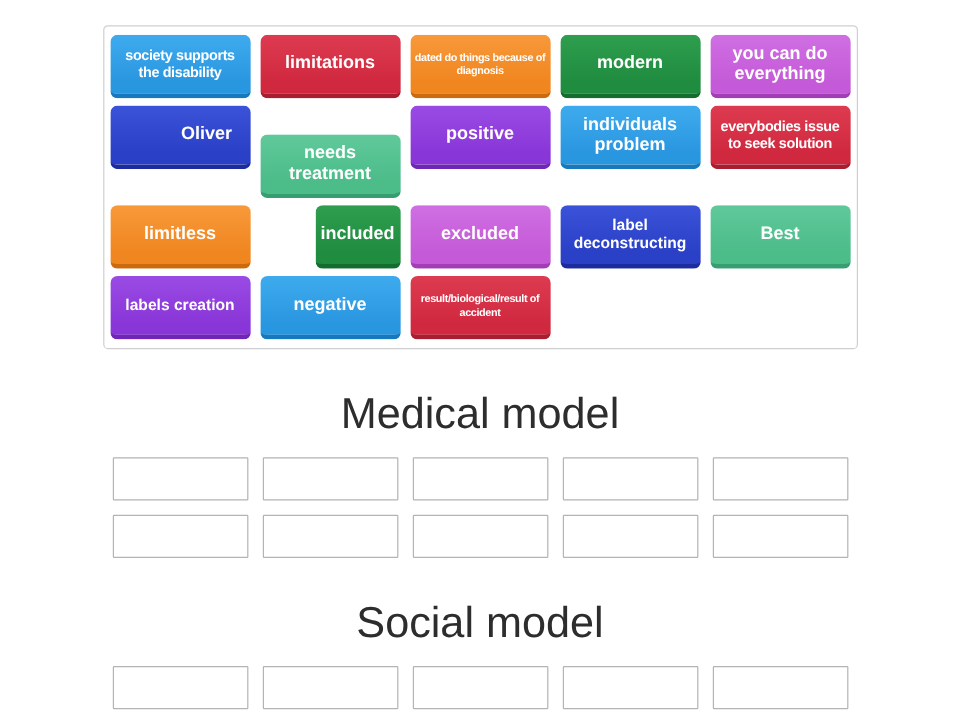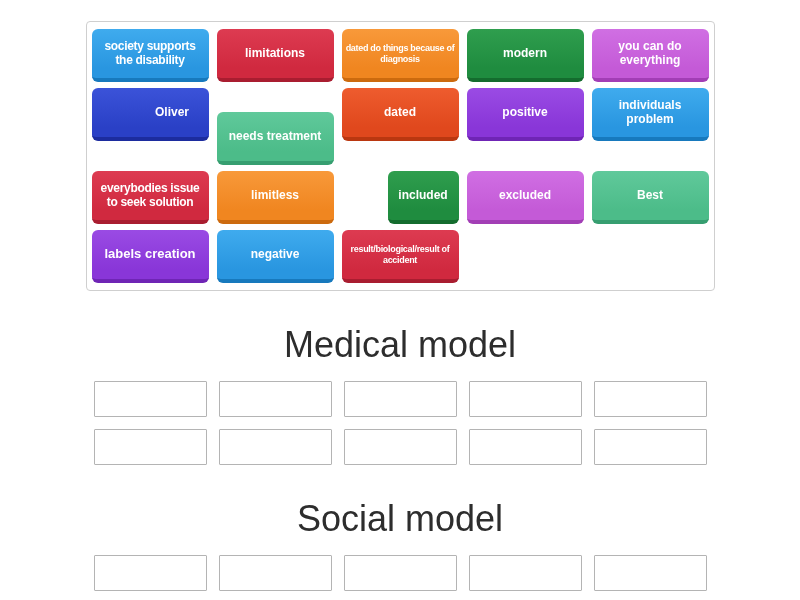--- a/index.html
+++ b/index.html
@@ -41,21 +41,21 @@
     align-items: center;
     justify-content: center;
     text-align: center;
     color: #ffffff;
     font-weight: bold;
     line-height: 1.12;
     padding: 2px 3px;
     cursor: pointer;
     user-select: none;
   }
-  .tile.md  { font-size: 12px; }
+  .tile.md  { font-size: 15px; }
   .tile.smd { font-size: 13px; }
   .tile.sm  { font-size: 12px; letter-spacing: -0.3px; }
   .tile.xs  { font-size: 9px;  letter-spacing: -0.3px; padding: 2px 1px; }
 
   
   .group { margin-top: 33px; }
 
   .group-title {
     margin: 0;
     text-align: center;
@@ -88,27 +88,27 @@
 
   <div class="tray">
 
   <div class="tile sm" style="background: linear-gradient(rgb(63, 171, 238) 0%, rgb(41, 150, 224) 80%); border-bottom: 4px solid rgb(23, 121, 189);">society supports the disability</div>
       <div class="tile md" style="background: linear-gradient(rgb(221, 59, 81) 0%, rgb(208, 41, 63) 80%); border-bottom: 4px solid rgb(169, 29, 48);">limitations</div>
       <div class="tile xs" style="background: linear-gradient(rgb(248, 153, 58) 0%, rgb(240, 134, 32) 80%); border-bottom: 4px solid rgb(204, 106, 14);">dated do things because of diagnosis</div>
       <div class="tile md" style="background: linear-gradient(rgb(47, 158, 78) 0%, rgb(31, 140, 63) 80%); border-bottom: 4px solid rgb(20, 108, 46);">modern</div>
       <div class="tile md" style="background: linear-gradient(rgb(208, 111, 227) 0%, rgb(196, 90, 215) 80%); border-bottom: 4px solid rgb(162, 62, 181);">you can do everything</div>
       <div class="tile md" style="background: linear-gradient(rgb(59, 83, 217) 0%, rgb(42, 64, 198) 80%); border-bottom: 4px solid rgb(28, 44, 158); padding-left: 47px;">Oliver</div>
       <div class="tile md" style="background: linear-gradient(rgb(96, 201, 155) 0%, rgb(76, 188, 137) 80%); border-bottom: 4px solid rgb(54, 158, 112); margin-top: 24px;">needs treatment</div>
-      <div class="tile md" style="background: linear-gradient(rgb(238, 92, 46) 0%, rgb(224, 72, 29) 80%); border-bottom: 4px solid rgb(186, 55, 16);">dated</div>
       <div class="tile md" style="background: linear-gradient(rgb(154, 75, 228) 0%, rgb(137, 54, 216) 80%); border-bottom: 4px solid rgb(111, 37, 181);">positive</div>
       <div class="tile md" style="background: linear-gradient(rgb(63, 171, 238) 0%, rgb(41, 150, 224) 80%); border-bottom: 4px solid rgb(23, 121, 189);">individuals problem</div>
       <div class="tile sm" style="background: linear-gradient(rgb(221, 59, 81) 0%, rgb(208, 41, 63) 80%); border-bottom: 4px solid rgb(169, 29, 48);">everybodies issue to seek solution</div>
       <div class="tile md" style="background: linear-gradient(rgb(248, 153, 58) 0%, rgb(240, 134, 32) 80%); border-bottom: 4px solid rgb(204, 106, 14);">limitless</div>
       <div class="tile md" style="background: linear-gradient(rgb(47, 158, 78) 0%, rgb(31, 140, 63) 80%); border-bottom: 4px solid rgb(20, 108, 46); margin-left: 46px;">included</div>
       <div class="tile md" style="background: linear-gradient(rgb(208, 111, 227) 0%, rgb(196, 90, 215) 80%); border-bottom: 4px solid rgb(162, 62, 181);">excluded</div>
+      <div class="tile smd" style="background: linear-gradient(rgb(59, 83, 217) 0%, rgb(42, 64, 198) 80%); border-bottom: 4px solid rgb(28, 44, 158);">label deconstructing</div>
       <div class="tile md" style="background: linear-gradient(rgb(96, 201, 155) 0%, rgb(76, 188, 137) 80%); border-bottom: 4px solid rgb(54, 158, 112);">Best</div>
       <div class="tile smd" style="background: linear-gradient(rgb(154, 75, 228) 0%, rgb(137, 54, 216) 80%); border-bottom: 4px solid rgb(111, 37, 181);">labels creation</div>
       <div class="tile md" style="background: linear-gradient(rgb(63, 171, 238) 0%, rgb(41, 150, 224) 80%); border-bottom: 4px solid rgb(23, 121, 189);">negative</div>
       <div class="tile xs" style="background: linear-gradient(rgb(221, 59, 81) 0%, rgb(208, 41, 63) 80%); border-bottom: 4px solid rgb(169, 29, 48);">result/biological/result of accident</div>
     </div>
 
   <section class="group">
     <h2 class="group-title">Medical model</h2>
     <div class="slots">
         <div class="slot"></div>

